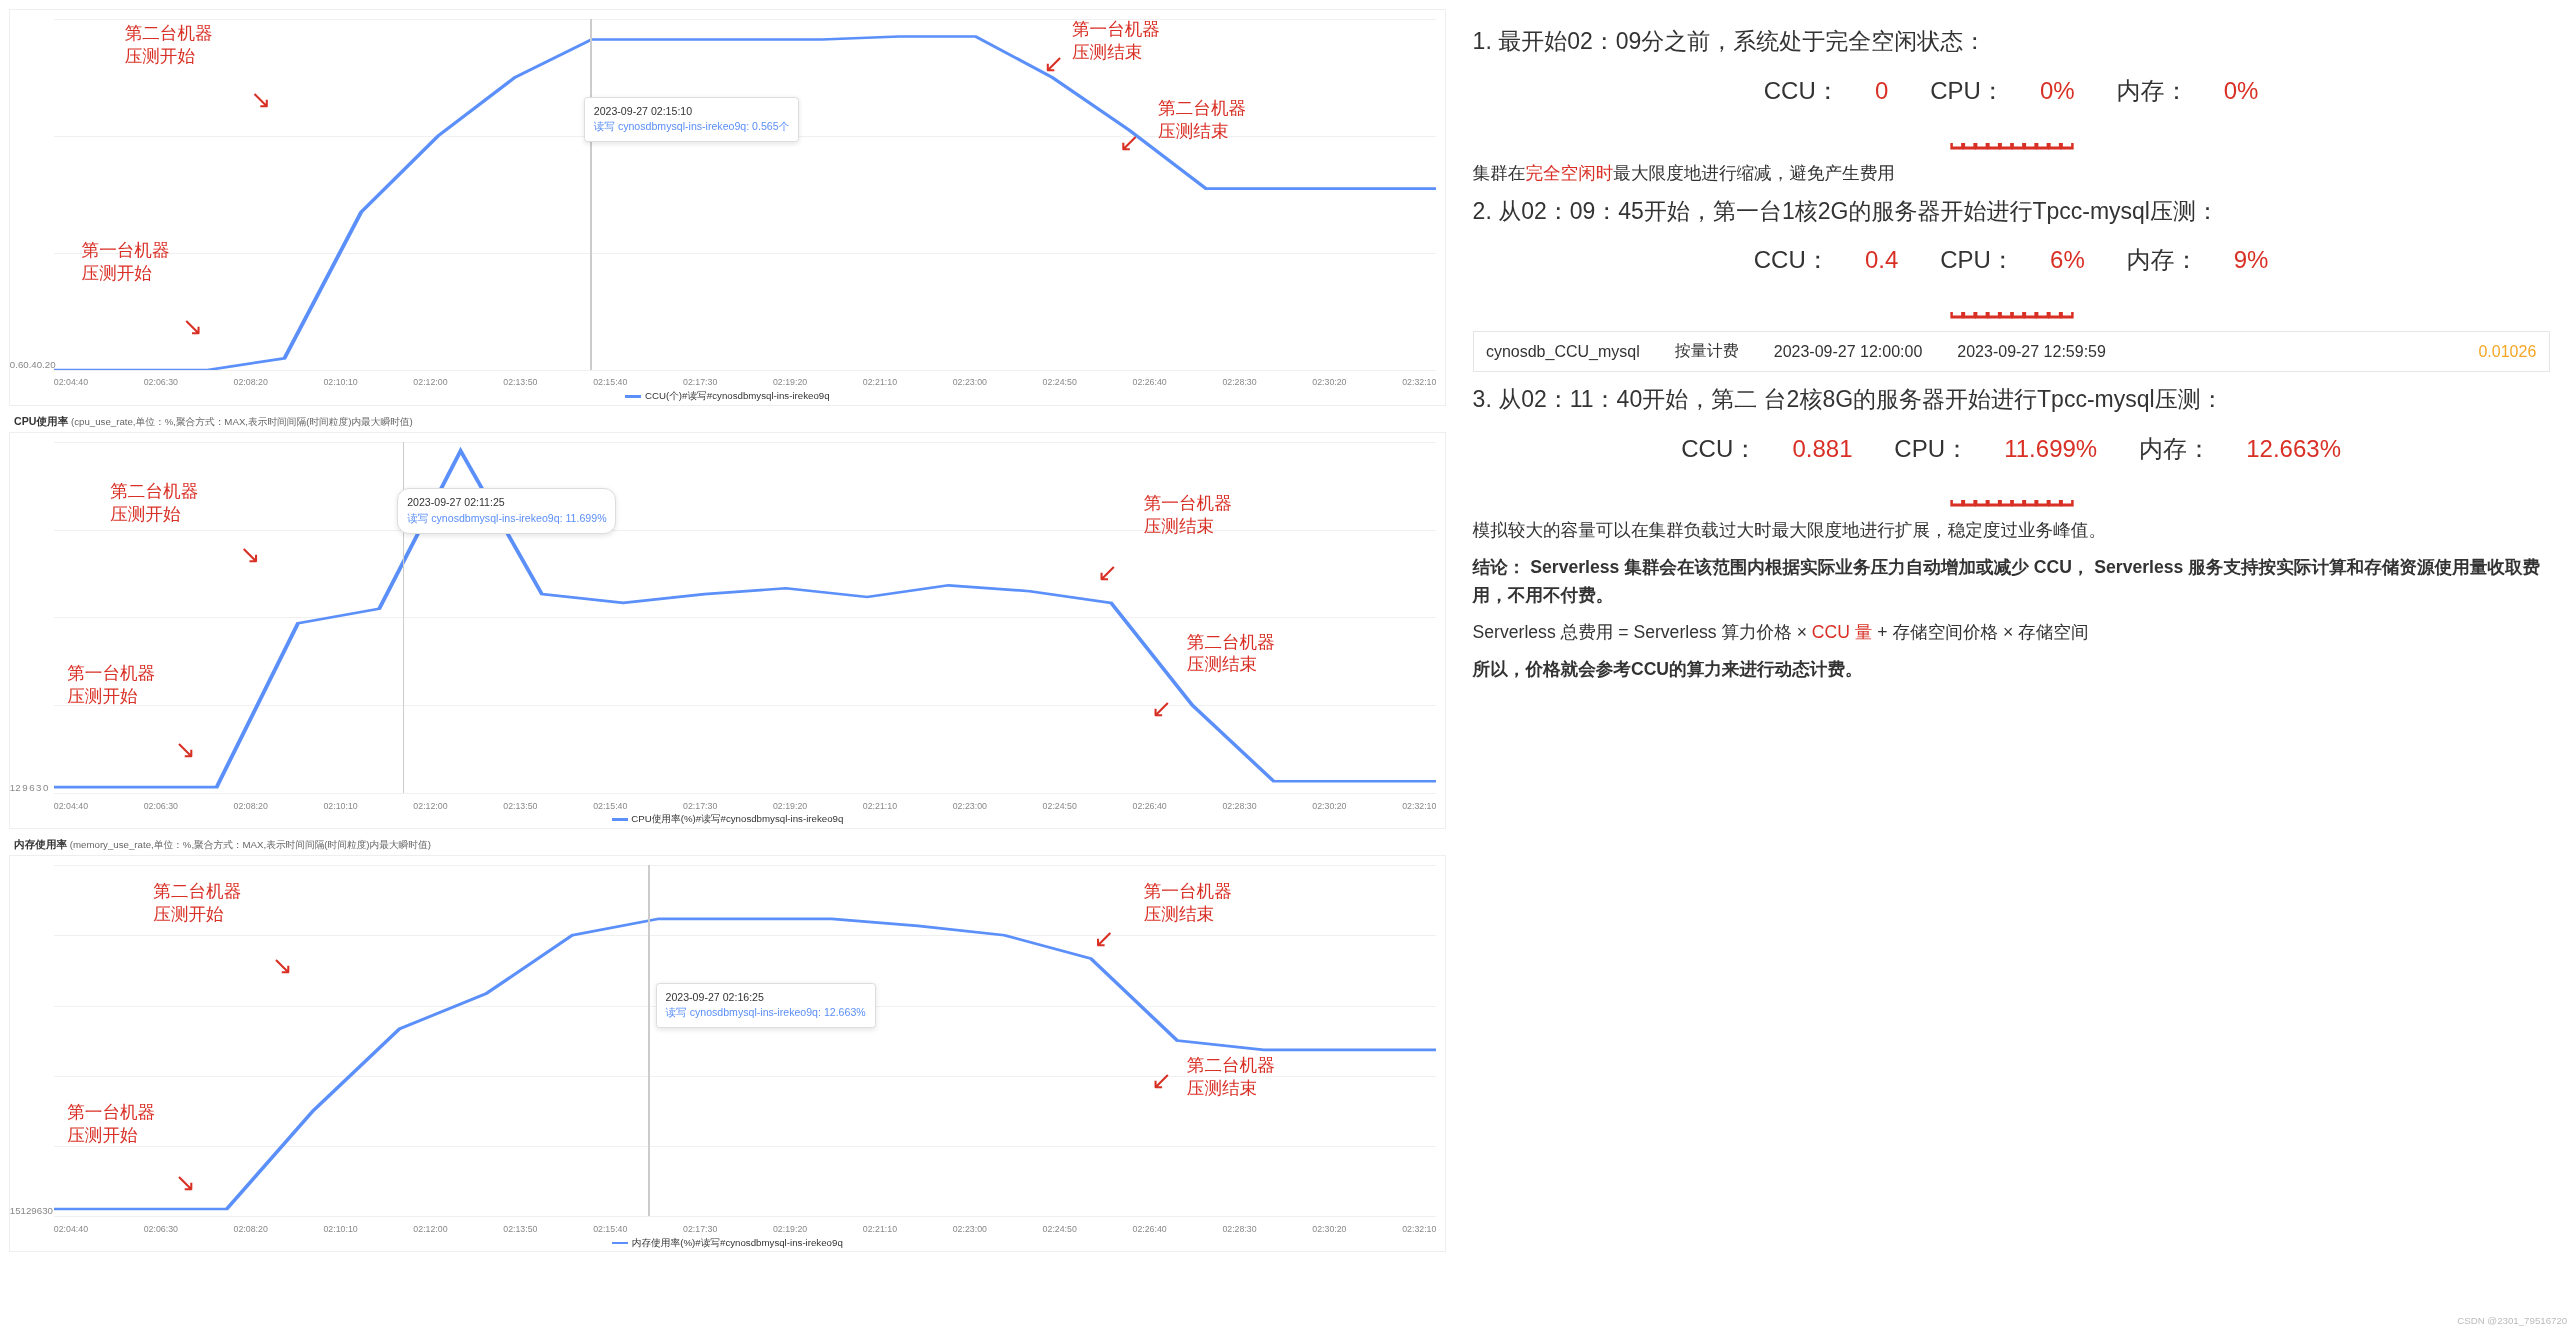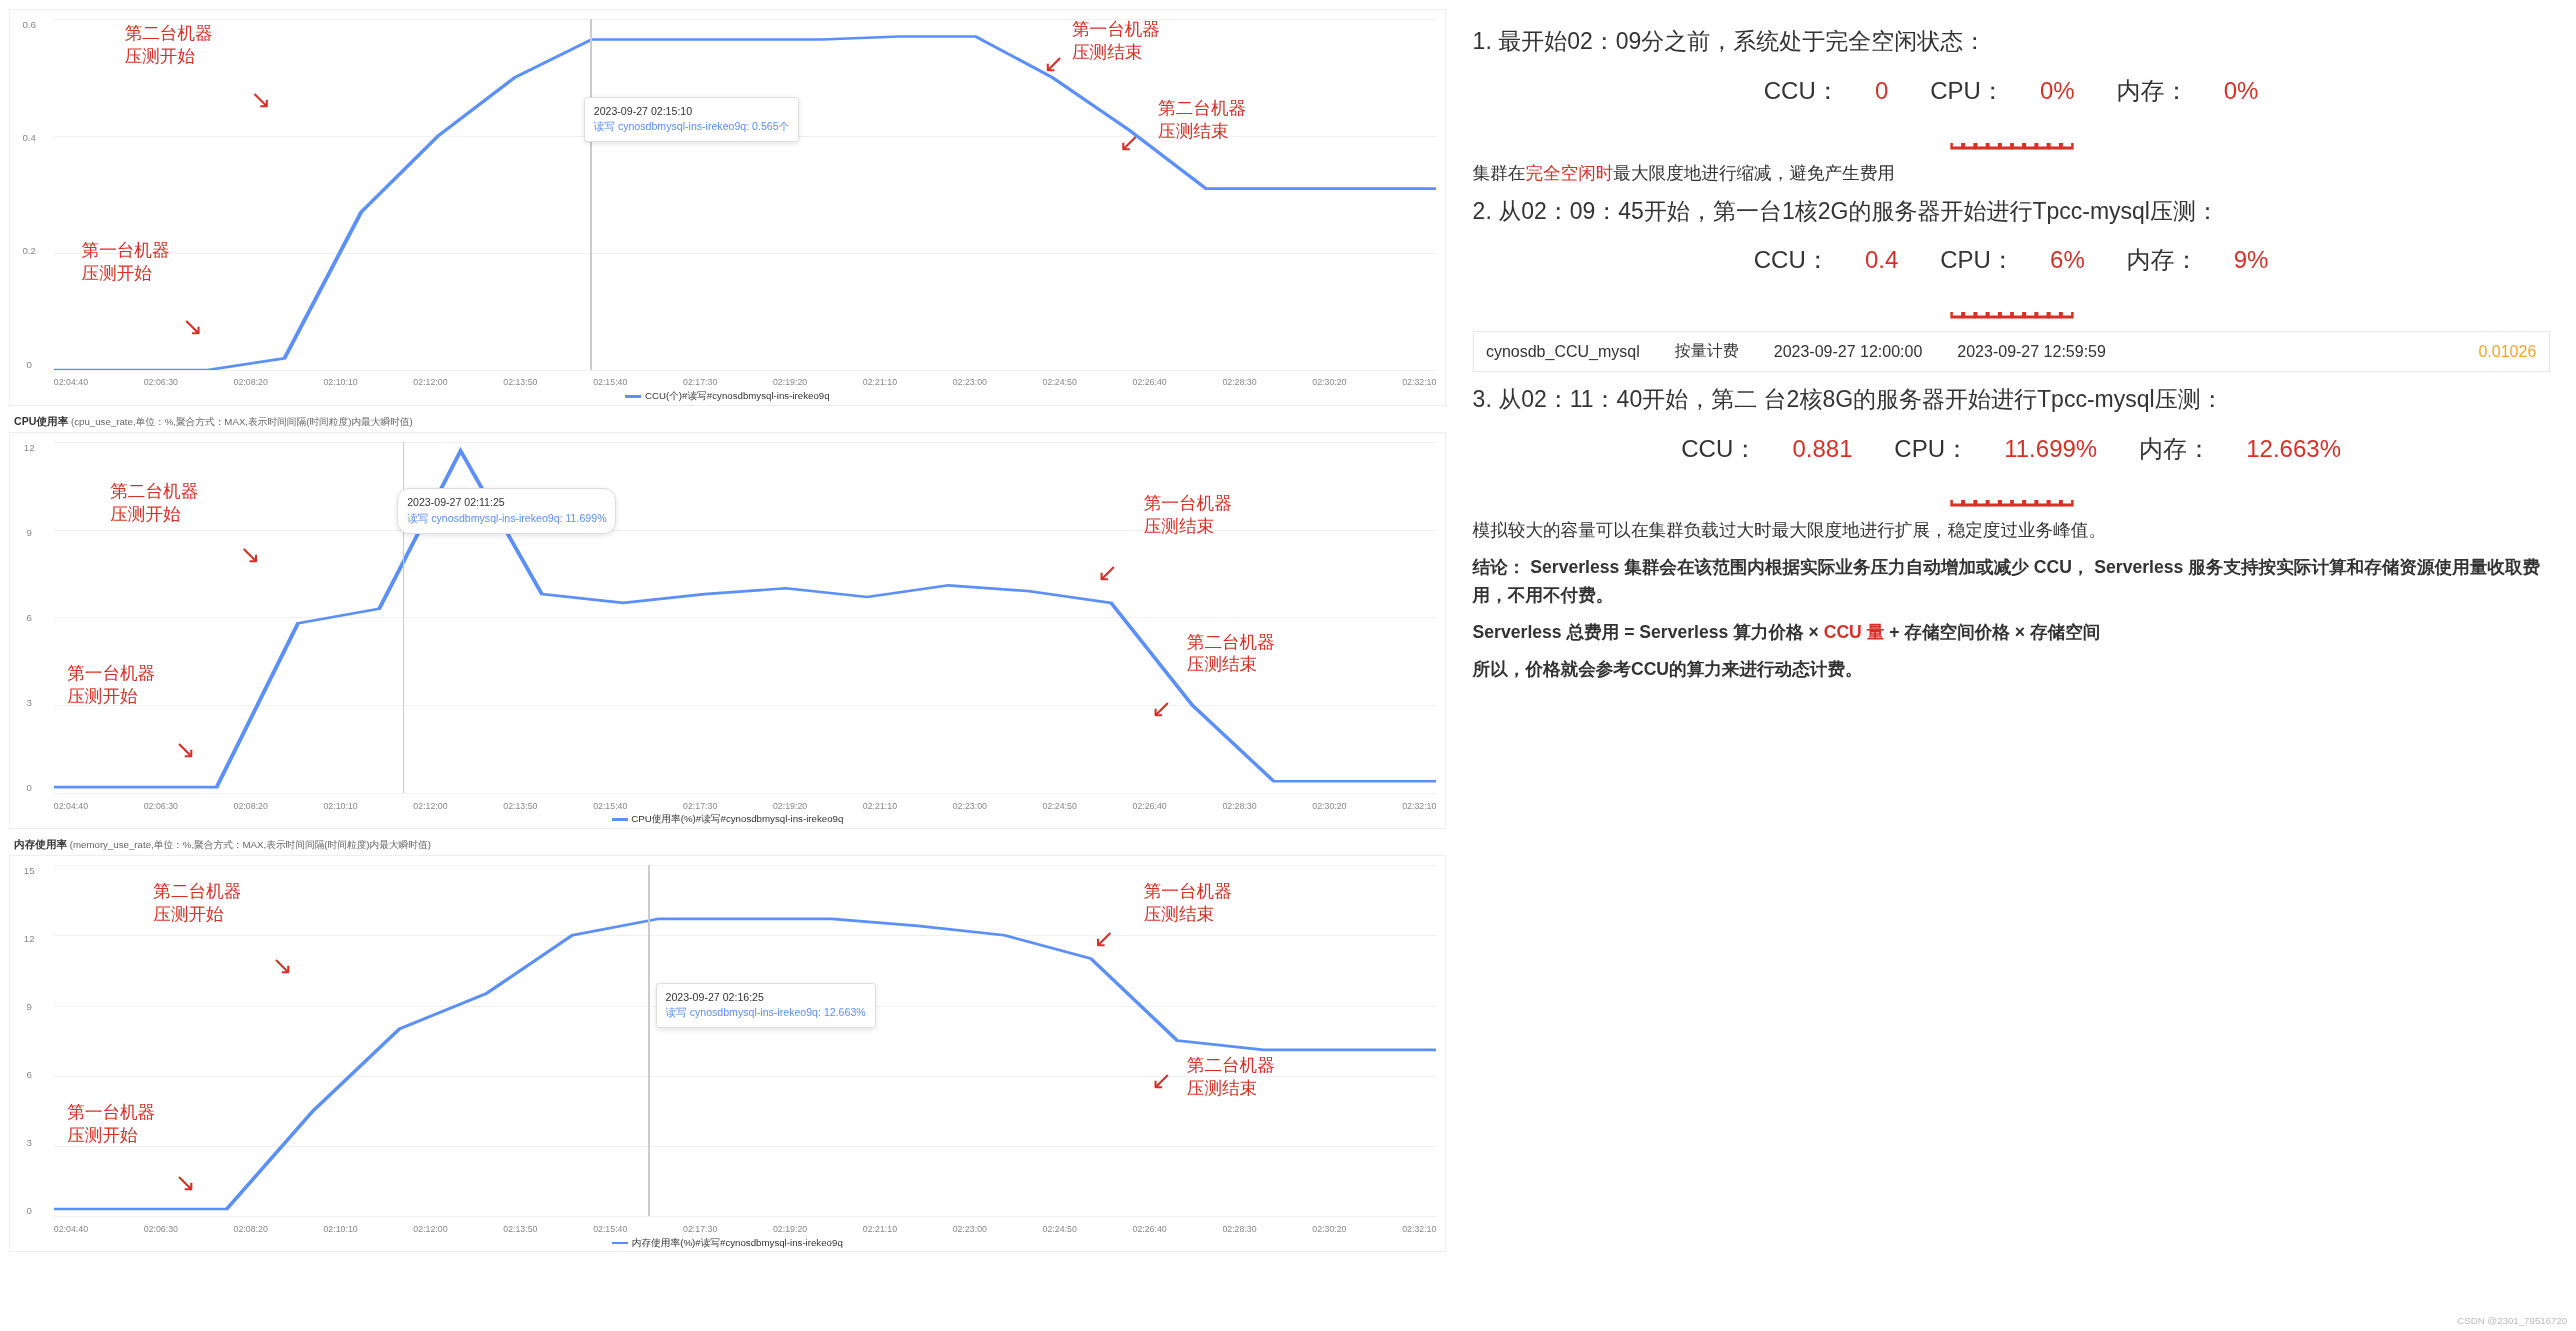--- a/index.html
+++ b/index.html
@@ -3,21 +3,21 @@
 <meta charset="utf-8">
 <style>
 *{box-sizing:border-box;margin:0;padding:0}
 body{font-family:-apple-system,"PingFang SC","Microsoft YaHei",sans-serif;background:#fff;color:#333;font-size:11.5px;display:flex;width:2576px}
 .left{width:1455px;padding:8.8px}
 .right{flex:1;padding:17.6px 26.4px 17.6px 17.6px}
 .chart-block{margin-bottom:8.8px}
 .chart-title{font-size:9.7px;color:#666;margin-bottom:3.5px;padding-left:5.3px}
 .chart-title b{color:#333;font-size:10.6px}
 .plot{position:relative;height:397px;border:0.9px solid #eee;background:#fff}
-.y-axis{position:absolute;left:0;top:8.8px;bottom:35px;width:44px;display:flex;flex-direction:column;justify-content:space-between;align-items:center;padding-right:5.3px;font-size:9.7px;color:#888}
+.y-axis{position:absolute;left:0;top:8.8px;bottom:35px;width:44px;display:flex;justify-content:space-between;align-items:flex-end;padding-right:5.3px;font-size:9.7px;color:#888}
 .grid{position:absolute;left:44px;right:8.8px;top:8.8px;bottom:35px}
 .grid-line{position:absolute;left:0;right:0;border-top:0.9px solid #f0f0f0}
 .x-axis{position:absolute;left:44px;right:8.8px;bottom:17.6px;display:flex;justify-content:space-between;font-size:8.8px;color:#888}
 .legend{position:absolute;bottom:1.8px;left:0;right:0;text-align:center;font-size:9.7px;color:#333}
 .legend .sw{display:inline-block;width:16px;height:2.6px;background:#5b8ff9;vertical-align:middle;margin-right:3.5px}
 svg.line{position:absolute;left:44px;right:8.8px;top:8.8px;bottom:35px;width:calc(100% - 53px);height:calc(100% - 44px)}
 .marker{position:absolute;width:1.8px;background:#ccc;top:8.8px;bottom:35px}
 .tooltip{position:absolute;background:#fff;border:0.9px solid #ddd;border-radius:3.5px;padding:7px 8.8px;font-size:10.6px;box-shadow:0 1.8px 5.3px rgba(0,0,0,.1);white-space:nowrap;z-index:5}
 .tooltip .ts{color:#333;margin-bottom:3.5px}
 .tooltip .val{color:#5b8ff9}
@@ -231,20 +231,20 @@
   <h3>3. 从02：11：40开始，第二 台2核8G的服务器开始进行Tpcc-mysql压测：</h3>
   <div class="metrics">
     <span>CCU：</span><span class="red">0.881</span>
     <span>CPU：</span><span class="red">11.699%</span>
     <span>内存：</span><span class="red">12.663%</span>
   </div>
   <div class="bracket">⎵⎵⎵⎵⎵⎵⎵⎵⎵⎵</div>
   <p class="desc">模拟较大的容量可以在集群负载过大时最大限度地进行扩展，稳定度过业务峰值。</p>
 
   <p class="desc purple" style="font-weight:600">结论： Serverless 集群会在该范围内根据实际业务压力自动增加或减少 CCU， Serverless 服务支持按实际计算和存储资源使用量收取费用，不用不付费。</p>
-  <p class="desc purple" style="font-weight:700">
+  <p class="desc purple" style="font-weight:400">
     <span>Serverless 总费用 = Serverless 算力价格 × </span><span class="red">CCU 量</span><span> + 存储空间价格 × 存储空间</span>
   </p>
   <p class="desc red" style="font-weight:600">所以，价格就会参考CCU的算力来进行动态计费。</p>
 </div>
 
 <div class="watermark">CSDN @2301_79516720</div>
 
 
 </body></html>

